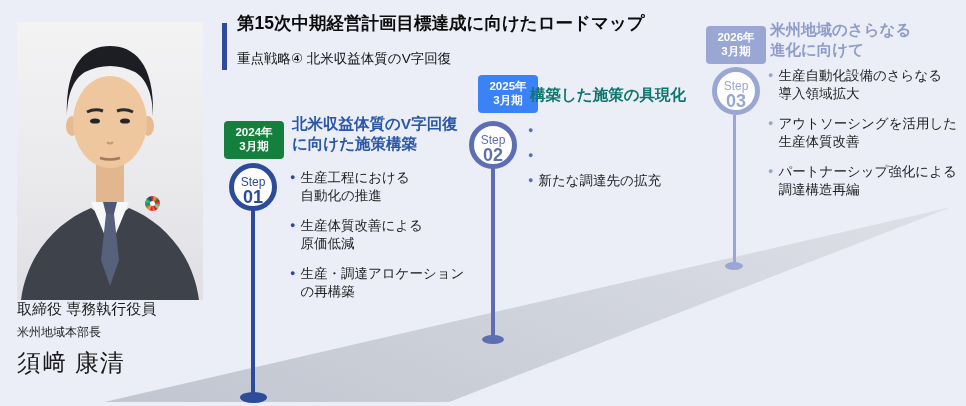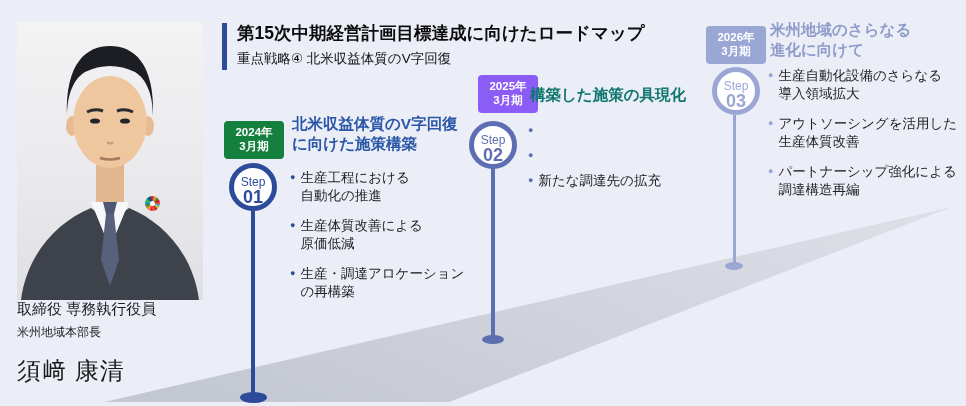--- a/index.html
+++ b/index.html
@@ -14,25 +14,25 @@
   
   .photo{position:absolute;left:17px;top:22px;width:186px;height:278px;
          background:linear-gradient(180deg,#f3f3f4 0%,#e9e9ec 60%,#dfdfe4 100%);overflow:hidden;}
   .photo svg{position:absolute;left:0;top:0;width:100%;height:100%;}
   .sdgs-pin{position:absolute;left:128px;top:174px;width:15px;height:15px;border-radius:50%;
             background:conic-gradient(#e5243b,#dda63a,#4c9f38,#c5192d,#ff3a21,#26bde2,#fcc30b,#a21942,#fd6925,#dd1367,#fd9d24,#bf8b2e,#3f7e44,#0a97d9,#56c02b,#00689d,#19486a,#e5243b);}
   .sdgs-pin i{position:absolute;left:5px;top:5px;width:5px;height:5px;border-radius:50%;background:#fff;}
 
   .profile-title1{position:absolute;left:17px;top:300px;font-size:15px;}
   .profile-title2{position:absolute;left:17px;top:324px;font-size:12px;}
-  .profile-name{position:absolute;left:17px;top:347px;font-size:24px;letter-spacing:1px;margin-top:8px;}
+  .profile-name{position:absolute;left:17px;top:347px;font-size:24px;letter-spacing:1px;}
 
   
   .accent-bar{position:absolute;left:222px;top:23px;width:5px;height:47px;background:#2c4b9a;}
-  .page-title{position:absolute;left:237px;top:21px;margin:0;font-size:17.5px;font-weight:bold;color:#0d0d0d;}
+  .page-title{position:absolute;left:237px;top:11px;margin:0;font-size:17.5px;font-weight:bold;color:#0d0d0d;}
   .page-subtitle{position:absolute;left:237px;top:50px;font-size:13.5px;color:#111;}
 
   
   .badge{position:absolute;width:60px;height:38px;border-radius:4px;color:#fff;
          display:flex;align-items:center;justify-content:center;text-align:center;
          font-size:11.5px;font-weight:600;line-height:1.18;white-space:pre-line;}
   .circle{position:absolute;width:38px;height:38px;border-radius:50%;background:#fff;
           border:5px solid;display:flex;flex-direction:column;align-items:center;justify-content:center;}
   .step-word{font-size:12px;line-height:1;margin-top:8px;}
   .step-num{font-size:18px;font-weight:bold;line-height:1;}
@@ -47,21 +47,21 @@
   
   .s1 .badge{left:224px;top:121px;background:#15803d;}
   .s1 .circle{left:229px;top:163px;border-color:#2c4b9a;color:#2c4b9a;}
   .s1 .heading{left:292px;top:114px;color:#2b57a8;}
   .s1 .bullets{left:290px;top:169px;}
   .s1 .marker{color:#2c4b9a;}
   .s1 .vline{left:251px;top:209px;width:4px;height:188px;background:#2c4b9a;}
   .s1 .edot{left:240px;top:392px;width:27px;height:11px;background:#2c4b9a;}
 
   
-  .s2 .badge{left:478px;top:75px;background:#8b5cf6;}
+  .s2 .badge{left:478px;top:75px;background:#3b82f6;}
   .s2 .circle{left:469px;top:121px;border-color:#5e6eb2;color:#5e6eb2;}
   .s2 .heading{left:530px;top:85px;color:#0f766e;}
   .s2 .bullets{left:528px;top:122px;}
   .s2 .marker{color:#5e6eb2;}
   .s2 .vline{left:491px;top:167px;width:3.5px;height:172px;background:#5e6eb2;}
   .s2 .edot{left:482px;top:335px;width:22px;height:9px;background:#5e6eb2;}
 
   
   .s3 .badge{left:706px;top:26px;background:#9aa6d4;}
   .s3 .circle{left:712px;top:67px;border-color:#9aa6d4;color:#9aa6d4;}

